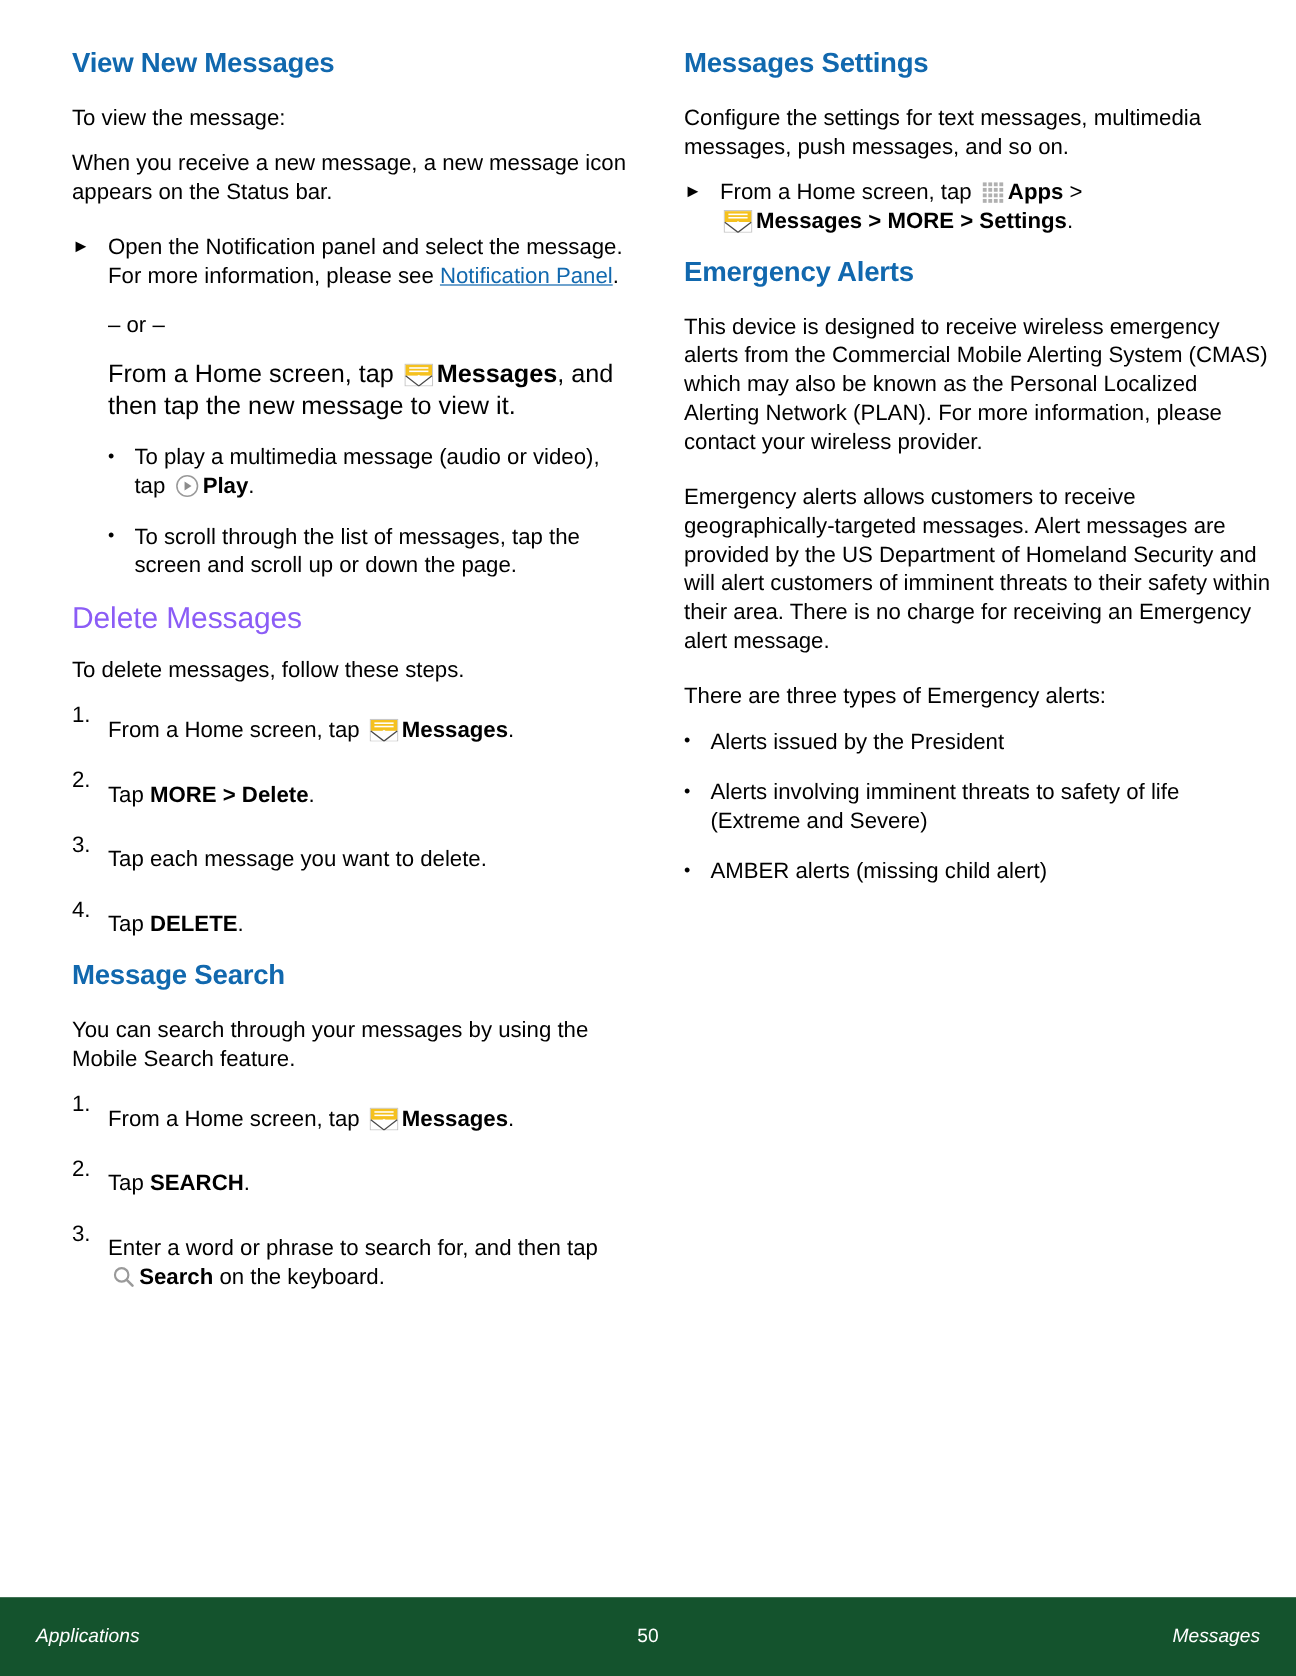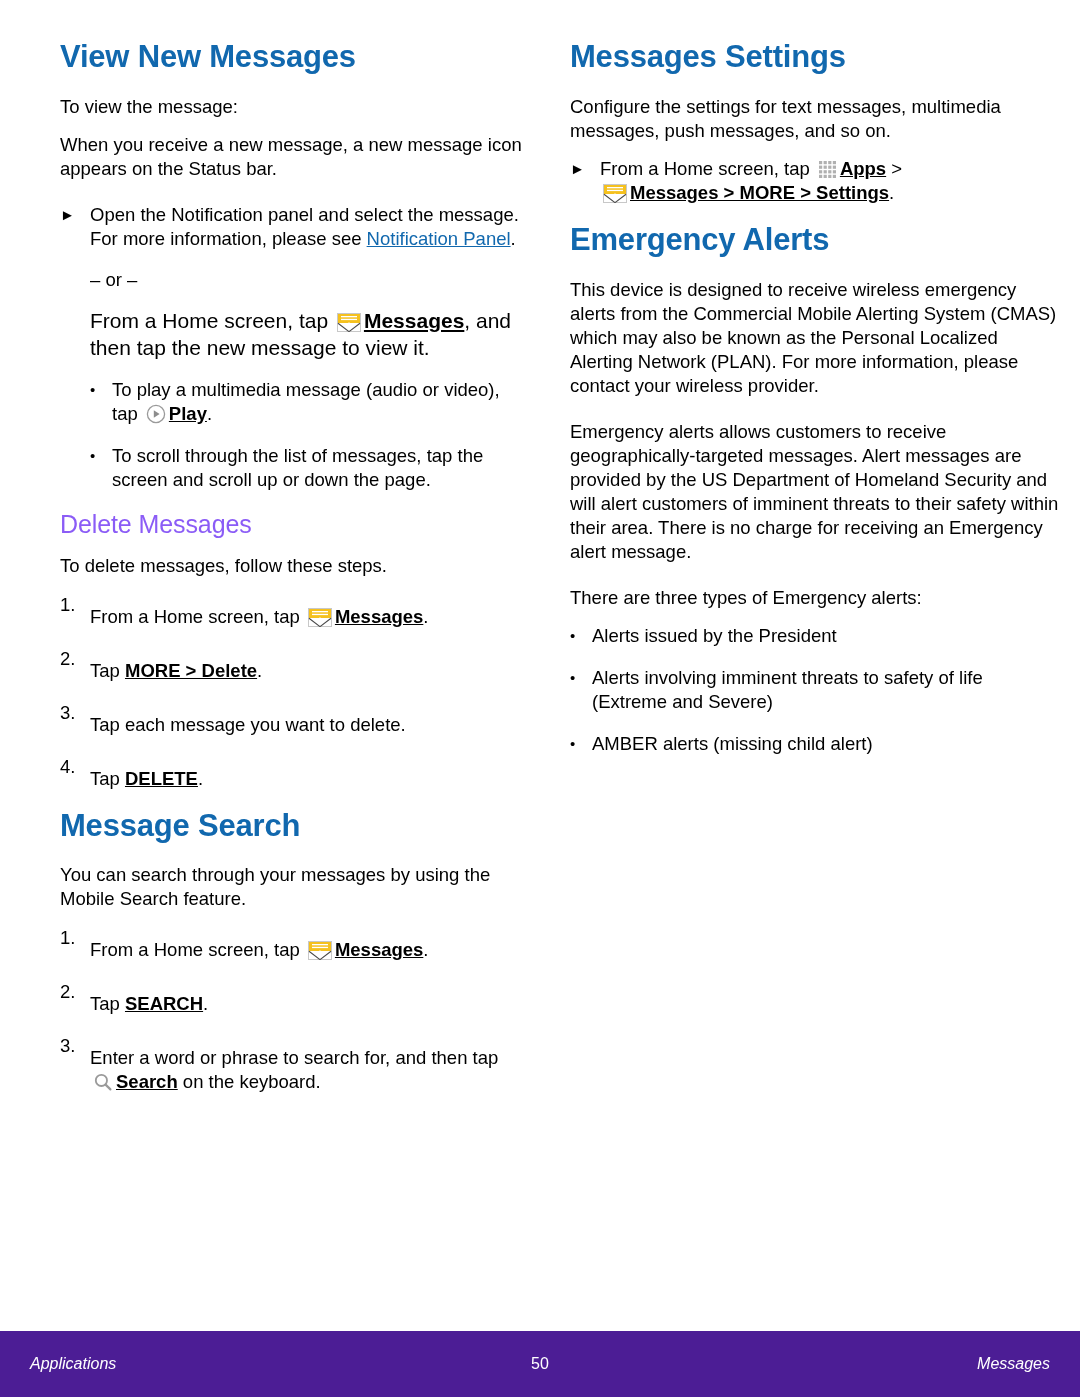--- a/index.html
+++ b/index.html
@@ -29,21 +29,21 @@
   }
   .col {
     width: 466px;
     flex: 0 0 466px;
   }
   .col-right { width: 490px; flex: 0 0 490px; }
 
   
   h1.section-title {
     color: #1168ae;
-    font-size: 31px;
+    font-size: 23px;
     font-weight: bold;
     line-height: 1.12;
     letter-spacing: -0.2px;
     margin: 0 0 20px 0;
   }
   h2.sub-title {
     color: #8b5cf6;
     font-size: 25px;
     font-weight: normal;
     line-height: 1.15;
@@ -53,21 +53,21 @@
   .gap-before-h1 { margin-top: 36px; }
   .gap-before-h2 { margin-top: 34px; }
 
   
   p.body {
     font-size: 18.5px;
     line-height: 1.30;
     margin: 0 0 22px 0;
   }
   p.tight { margin-bottom: 14px; }
-  .b { font-weight: bold; text-decoration: underline; }
+  .b { font-weight: bold; }
   .link {
     color: #1168ae;
     text-decoration: underline;
   }
 
   
   .arrow-item {
     display: flex;
     font-size: 18.5px;
     line-height: 1.30;
@@ -119,21 +119,21 @@
     margin: 0 3px;
   }
   .icon svg { display: block; }
 
   
   .footer {
     position: absolute;
     left: 0; bottom: 0;
     width: 1080px;
     height: 66px;
-    background: #4c1d95;
+    background: #14532d;
     color: #ffffff;
     display: flex;
     align-items: center;
     padding: 0 30px;
   }
   .footer span { font-size: 16px; font-style: italic; }
   .footer-left { flex: 1; text-align: left; }
   .footer-center { flex: 0 0 auto; font-style: normal !important; }
   .footer-right { flex: 1; text-align: right; }
 </style>

